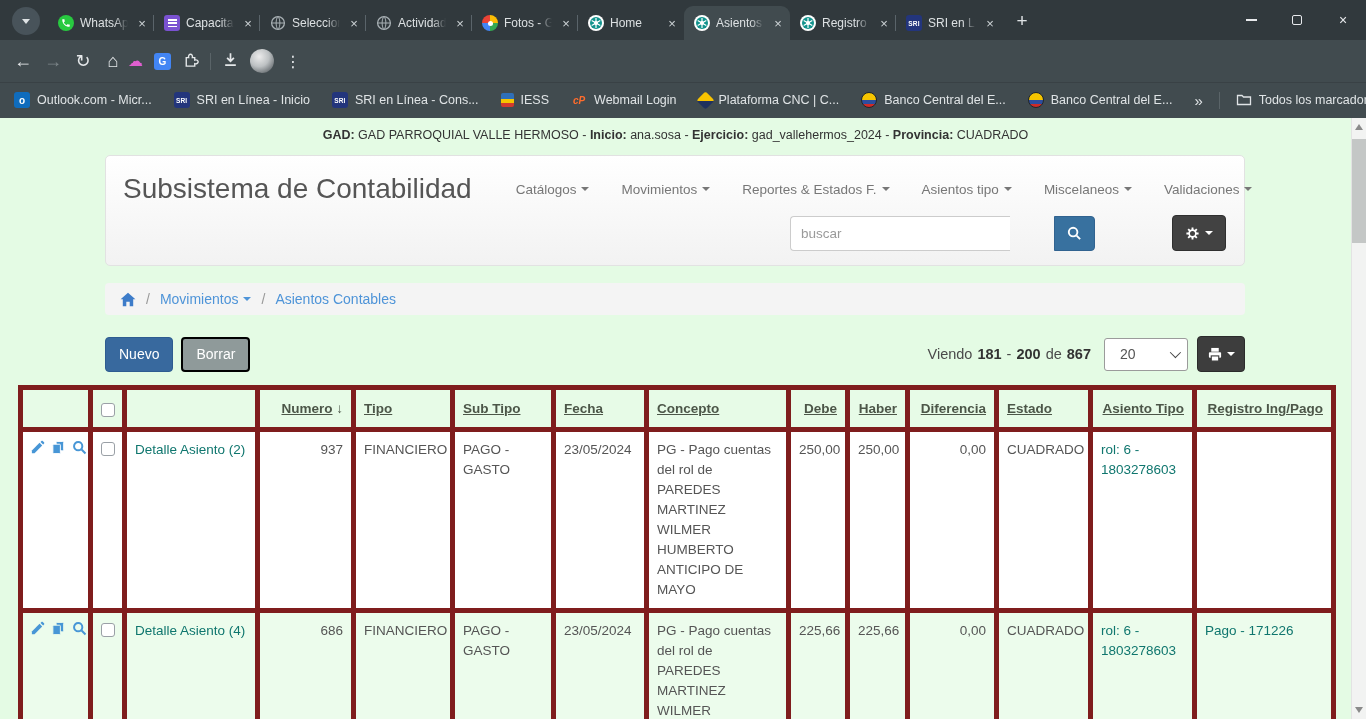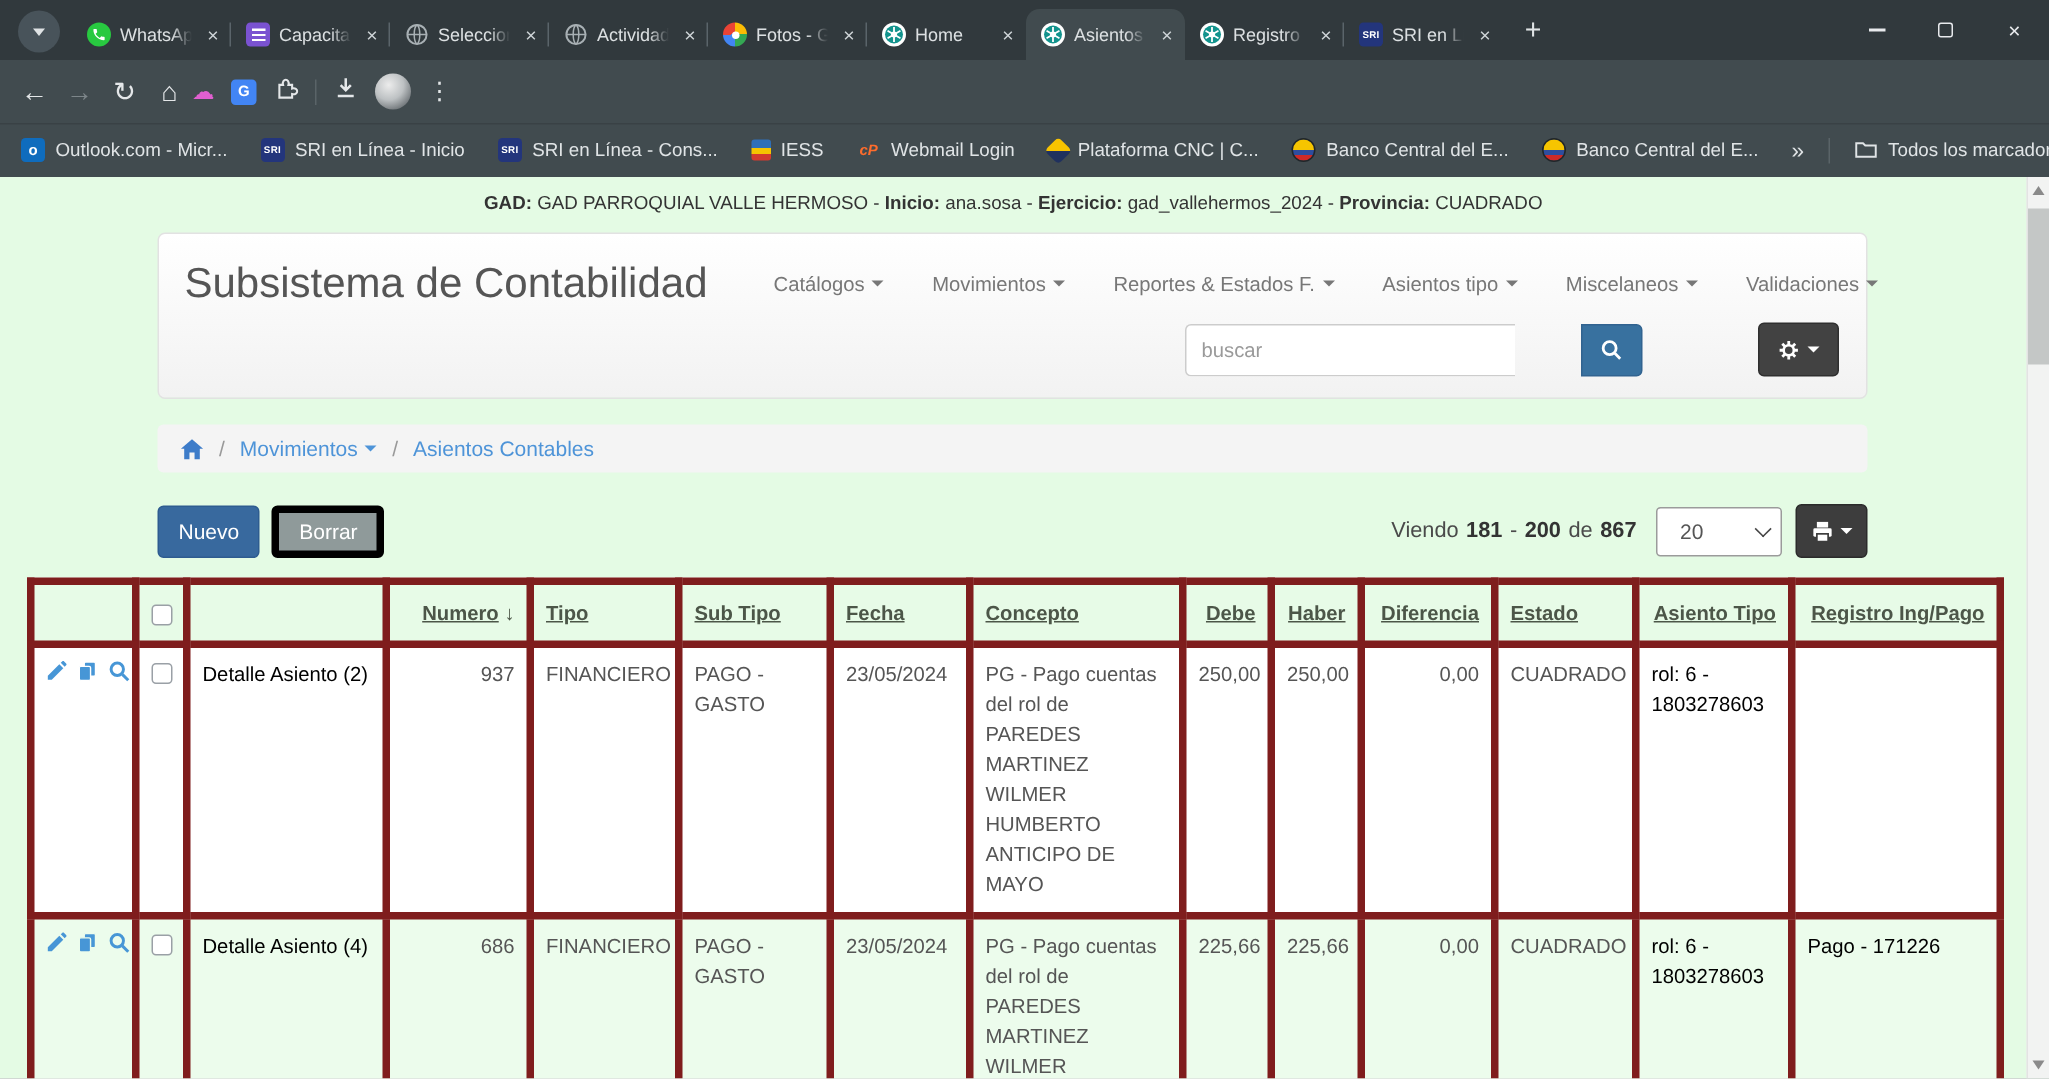--- a/index.html
+++ b/index.html
@@ -79,38 +79,38 @@
   .user-btn { height:36px; margin-left:10px; background:#41a5f2; border:1px solid #2e8ed8; border-radius:4px; padding:0 13px; color:#fff; font-size:14px; display:flex; align-items:center; gap:7px; white-space:nowrap; }
 
   .breadcrumb { width:1140px; margin:17px 0 0 105px; background:#f4f4f4; border-radius:4px; padding:8px 15px; display:flex; gap:10px; align-items:center; font-size:14px; }
   .breadcrumb a { color:#4e94d8; text-decoration:none; display:flex; align-items:center; gap:5px; }
   .bc-sep { color:#999; }
   .caret.blue { border-top-color:#4e94d8; }
 
   .actions-row { width:1140px; margin:21px 0 0 105px; display:flex; align-items:center; }
   .btn { height:35px; border-radius:4px; padding:0 13px; font-size:14px; color:#fff; display:flex; align-items:center; white-space:nowrap; }
   .btn-primary { background:#38699e; border:1px solid #2e5c90; }
-  .btn-gray { background:#8f9a9a; border:5px solid #000000; margin-left:8px; }
+  .btn-gray { background:#8f9a9a; border:2px solid #000000; margin-left:8px; }
   .pager { margin-left:auto; display:flex; align-items:center; font-size:14.5px; color:#4a4a4a; gap:5px; }
   .pager b { color:#333; }
   .size-select { width:84px; height:33px; background:#fff; border:1px solid #9b9b9b; border-radius:3px; margin-left:13px; display:flex; align-items:center; justify-content:space-between; padding:0 9px 0 15px; color:#555; font-size:14px; }
   .sel-chev { width:8px; height:8px; border-right:1.8px solid #444; border-bottom:1.8px solid #444; transform:rotate(45deg) translateY(-2px); }
   .print-btn { width:48px; height:36px; background:#3d3d3d; border:1px solid #2b2b2b; border-radius:4px; margin-left:9px; display:flex; align-items:center; justify-content:center; gap:4px; }
 
   
   .table-wrap { margin:13px 20px 0 18px; }
   table { width:1313px; border-collapse:collapse; table-layout:fixed; background:#fff; font-size:13.5px; }
   th, td { border:5px solid #7f1d1d; }
   thead tr { height:42px; background:#e7fbe7; }
   th { font-weight:bold; color:#4c5648; text-align:left; padding:0 8px; }
   th a { color:#4c5648; text-decoration:underline; }
   th.num, td.num { text-align:right; }
   tbody td { vertical-align:top; padding:8px; line-height:1.48; color:#555; }
   tbody tr.alt { background:#ecfcec; }
-  td a, .mas-link { color:#000000; text-decoration:none; }
+  td a, .mas-link { color:#0f766e; text-decoration:none; }
   .r1 { height:136px; }
   .r2 { height:137px; }
   .cell-actions { padding:8px 4px 8px 7px !important; white-space:nowrap; }
   .cell-actions svg { margin-right:2px; }
   .cb { width:14px; height:14px; border:1.5px solid #9aa0a6; border-radius:3px; background:#fff; margin:2px auto 0; }
   td.cb-cell { text-align:center; padding:8px 4px; }
   .sort-arrow { font-weight:bold; }
 
   
   .scrollbar { position:absolute; right:0; top:0; width:15px; height:601px; background:#f2f3f2; border-left:1px solid #e3e3e3; }

